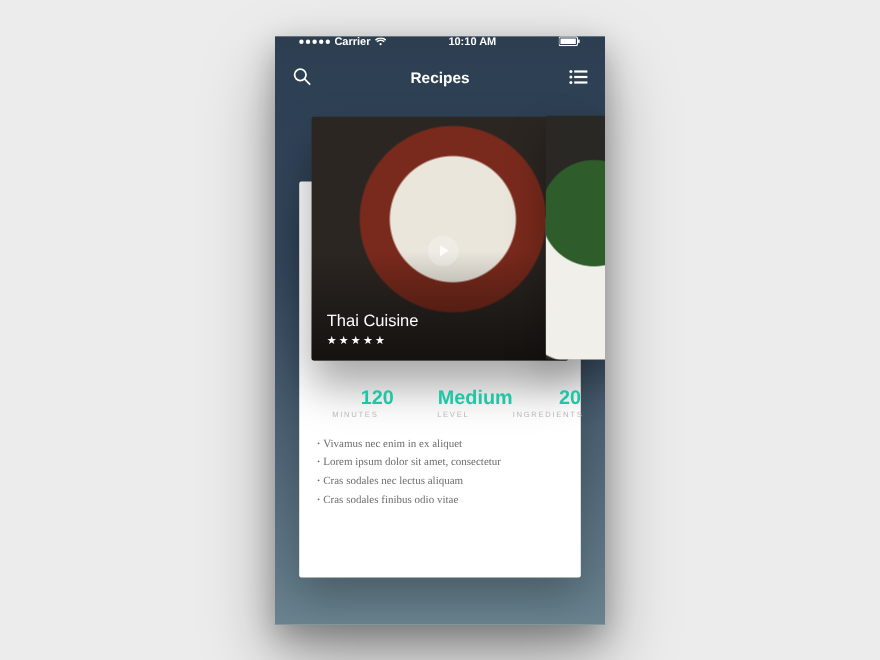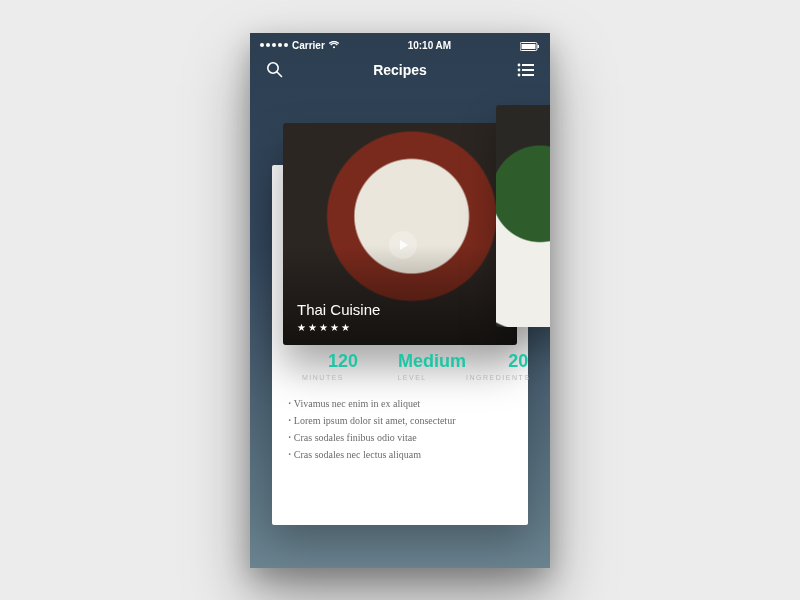--- a/index.html
+++ b/index.html
@@ -10,40 +10,40 @@
     display:flex; align-items:center; justify-content:center;
   }
   .phone {
     width:300px; height:535px;
     background:linear-gradient(#2c3e50 0%, #35495f 40%, #6a8490 100%);
     position:relative; overflow:hidden;
     box-shadow: 0 30px 60px rgba(0,0,0,.35), 0 10px 25px rgba(0,0,0,.25);
   }
   .status-bar {
     height:18px; color:#fff; font-size:10px; font-weight:600;
-    display:flex; align-items:flex-end; justify-content:space-between; padding:0 10px;
+    display:flex; align-items:flex-start; justify-content:space-between; padding:0 22px;
   }
   .status-left { display:flex; align-items:center; gap:4px; }
   .dots { display:flex; gap:2px; }
   .dot { width:4px; height:4px; border-radius:50%; background:#fff; }
   .nav-bar {
     height:38px; display:flex; align-items:center; justify-content:space-between;
     padding:0 14px; color:#fff;
   }
   .nav-title { font-size:14px; font-weight:600; }
   .icon-btn { width:20px; height:20px; display:flex; align-items:center; justify-content:center; cursor:pointer; }
 
   .card-stack { position:relative; margin-top:10px; height:460px; }
   .back-card {
     position:absolute; left:22px; top:66px; width:256px; height:360px;
     background:#fff; border-radius:2px;
     box-shadow:0 18px 40px rgba(0,0,0,.25);
   }
   .hero-card {
-    position:absolute; left:33px; top:24px; width:234px; height:222px;
+    position:absolute; left:33px; top:7px; width:234px; height:222px;
     border-radius:3px; overflow:hidden;
     box-shadow:0 22px 40px rgba(0,0,0,.35);
     cursor:pointer;
   }
   .hero-img {
     position:absolute; inset:0;
     background:
       radial-gradient(circle at 55% 42%, rgba(240,240,230,.95) 0 31%, transparent 32%),
       radial-gradient(circle at 55% 42%, #7a2a1c 0 46%, transparent 47%),
       radial-gradient(circle at 48% 64%, #c8a262 0 11%, transparent 12%),
@@ -171,19 +171,19 @@
           <div class="stat-label">LEVEL</div>
         </div>
         <div>
           <div class="stat-val">20</div>
           <div class="stat-label">INGREDIENTS</div>
         </div>
       </div>
       <ul class="bullets">
         <li>Vivamus nec enim in ex aliquet</li>
         <li>Lorem ipsum dolor sit amet, consectetur</li>
+        <li>Cras sodales nec lectus aliquam</li>
         <li>Cras sodales finibus odio vitae</li>
-        <li>Cras sodales nec lectus aliquam</li>
       </ul>
     </div>
   </div>
 
 </div>
 
 </body></html>

